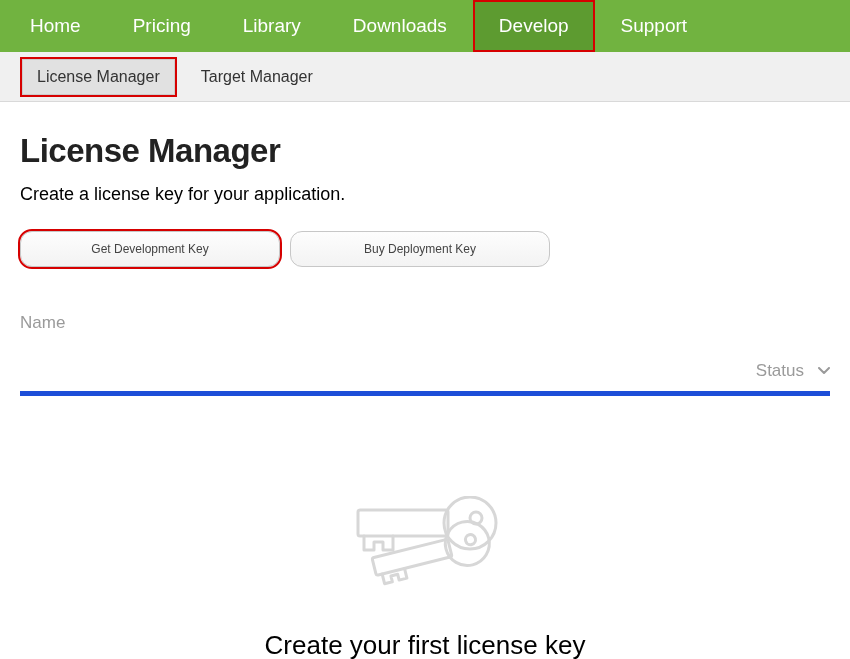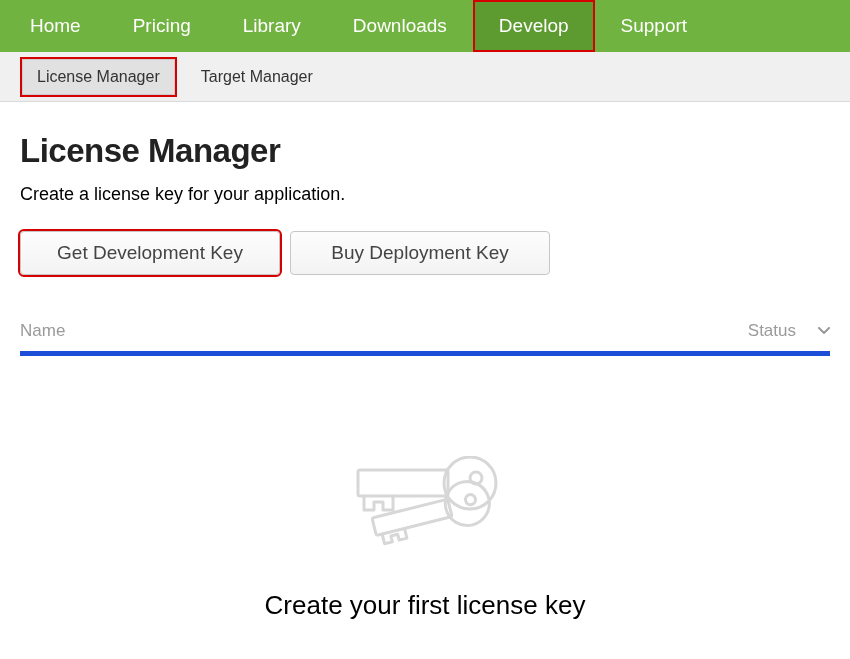--- a/index.html
+++ b/index.html
@@ -71,45 +71,45 @@
       font-size: 18px;
       color: #000000;
       margin-bottom: 26px;
     }
     .button-row {
       display: flex;
       gap: 10px;
       margin-bottom: 46px;
     }
     .btn {
-      font-size: 19px;
+      font-size: 12px;
       color: #444;
       border: 1px solid #c7c7c7;
       background: linear-gradient(#fdfdfd, #f3f3f3);
-      border-radius: 4px;
+      border-radius: 12px;
       padding: 10px 18px;
       min-width: 260px;
       text-align: center;
       cursor: pointer;
     }
     .btn.highlighted {
       outline: 2px solid #d60000;
       outline-offset: 0px;
     }
 
     .table-header {
       display: flex;
       border-bottom: 5px solid #1d4ed8;
       padding: 0 0 10px 0;
       color: #9a9a9a;
       font-size: 17px;
     }
     .col-name { flex: 1; }
     .col-type { width: 210px; }
-    .col-status { width: 100px; text-align: right; display: flex; align-items: center; justify-content: flex-end; gap: 22px; }
+    .col-status { width: 100px; text-align: right; display: flex; align-items: center; justify-content: flex-end; gap: 14px; margin-top: 48px; }
     .chevron-down-icon {
       display: inline-block;
     }
     .chevron-down-icon svg { display:block; }
 
     .empty-state {
       text-align: center;
       padding-top: 100px;
     }
     .keys-illustration {

